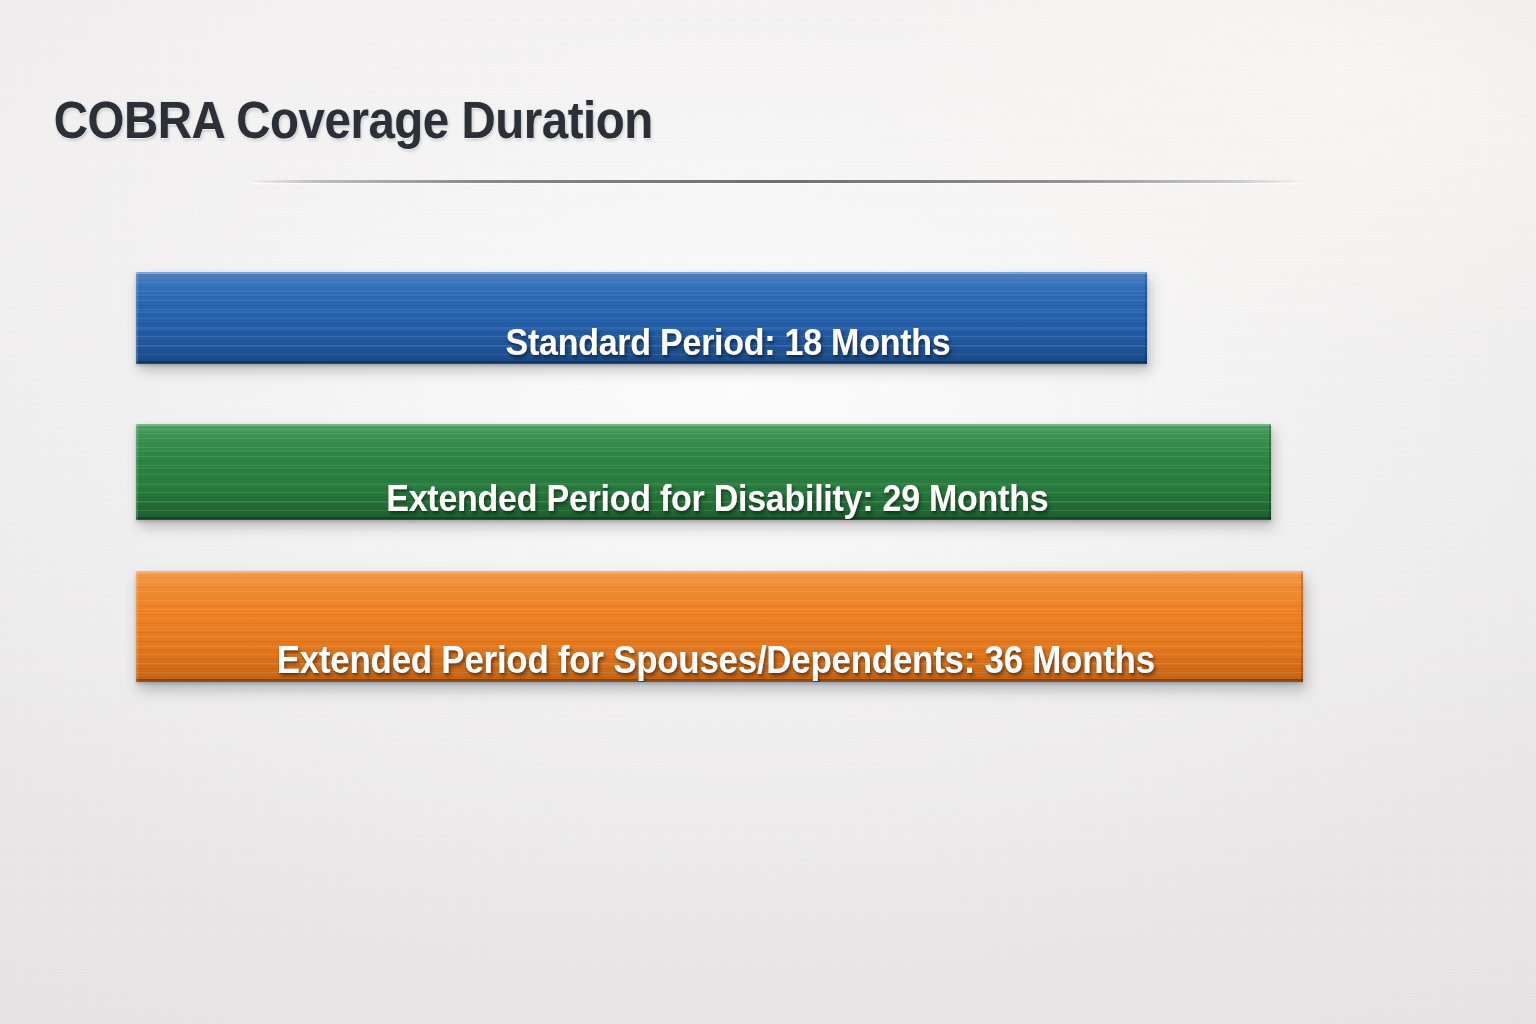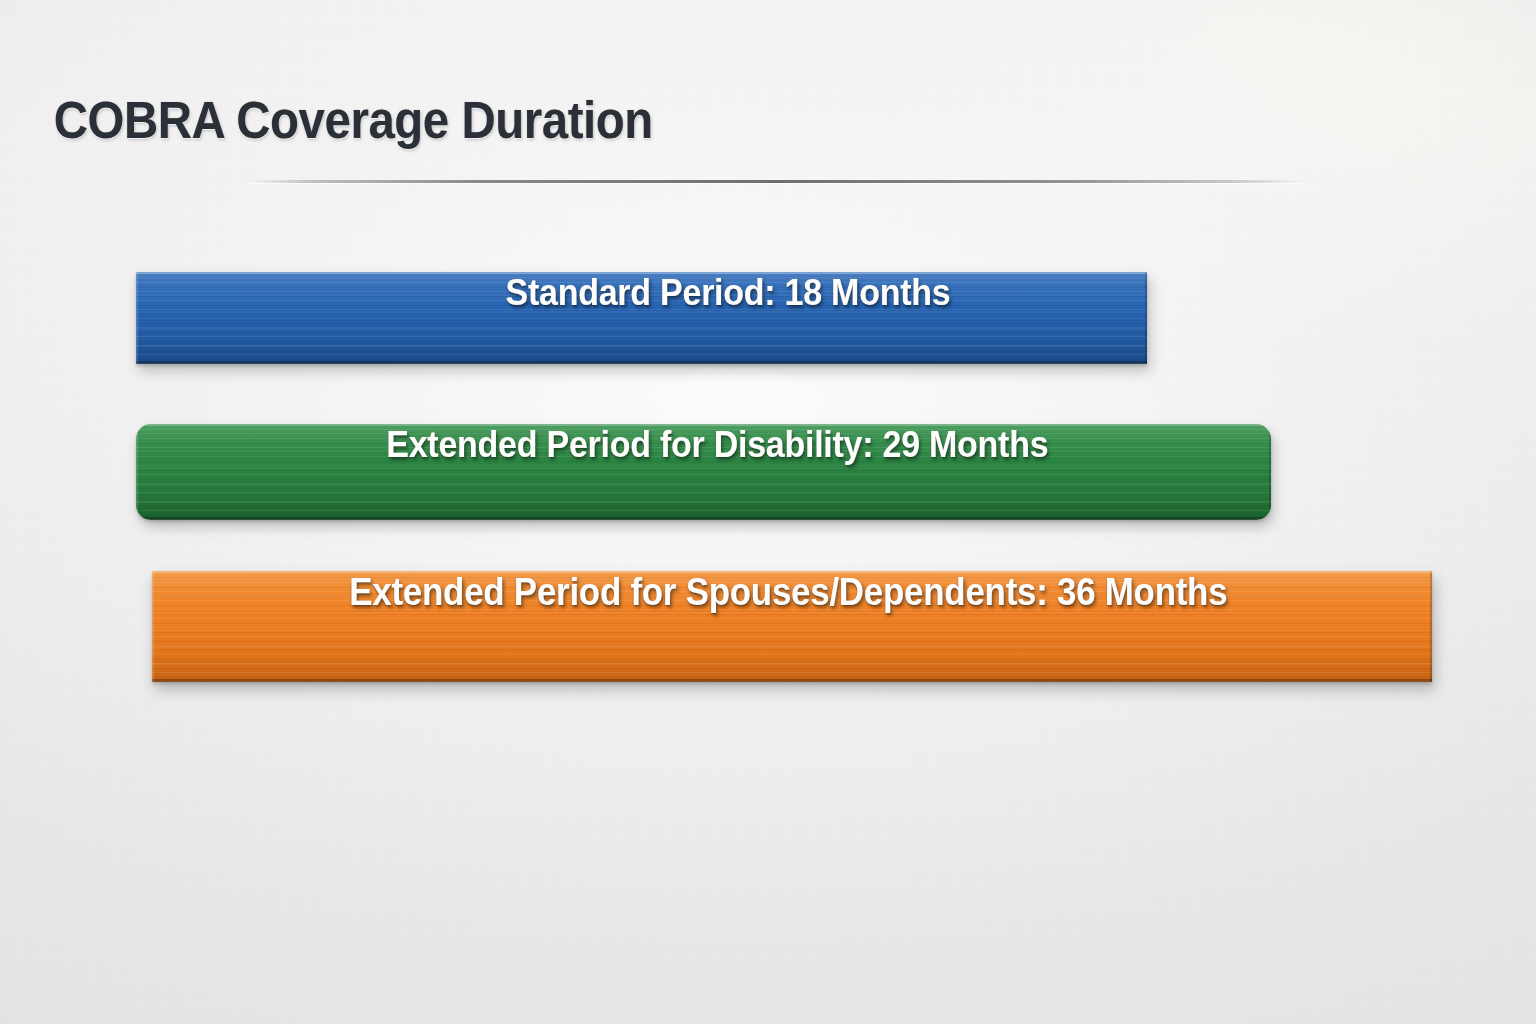--- a/index.html
+++ b/index.html
@@ -108,21 +108,21 @@
     position: absolute;
     left: 0;
     top: 0;
     width: 1536px;
     height: 1024px;
   }
 
   .bar {
     position: absolute;
     display: flex;
-    align-items: flex-start;
+    align-items: flex-end;
     overflow: hidden;
     box-sizing: border-box;
   }
 
   
   .bar::before {
     content: "";
     position: absolute;
     inset: 0;
     pointer-events: none;
@@ -204,32 +204,31 @@
   #bar-disability {
     left: 136px;
     top: 424px;
     width: 1135px;
     height: 96px;
     background:
       linear-gradient(180deg, #33904a 0%, #2c8643 38%, #277c3d 72%, #1f6c33 100%);
     box-shadow:
       3px 7px 12px rgba(60,60,70,0.28),
       0 2px 3px rgba(0,0,0,0.18);
-    border-radius: 15px;
   }
   #bar-disability .bar-label {
     padding-left: 30px;
     font-size: 37px;
   }
 
   
   #bar-spouses {
-    left: 152px;
+    left: 136px;
     top: 571px;
-    width: 1280px;
+    width: 1167px;
     height: 111px;
     background:
       linear-gradient(180deg, #f28a2c 0%, #ef8024 38%, #ea7a1d 72%, #de6f15 100%);
     box-shadow:
       3px 8px 13px rgba(60,60,70,0.30),
       0 2px 3px rgba(0,0,0,0.18);
   }
   #bar-spouses .bar-label {
     padding-right: 8px;
     font-size: 38px;

